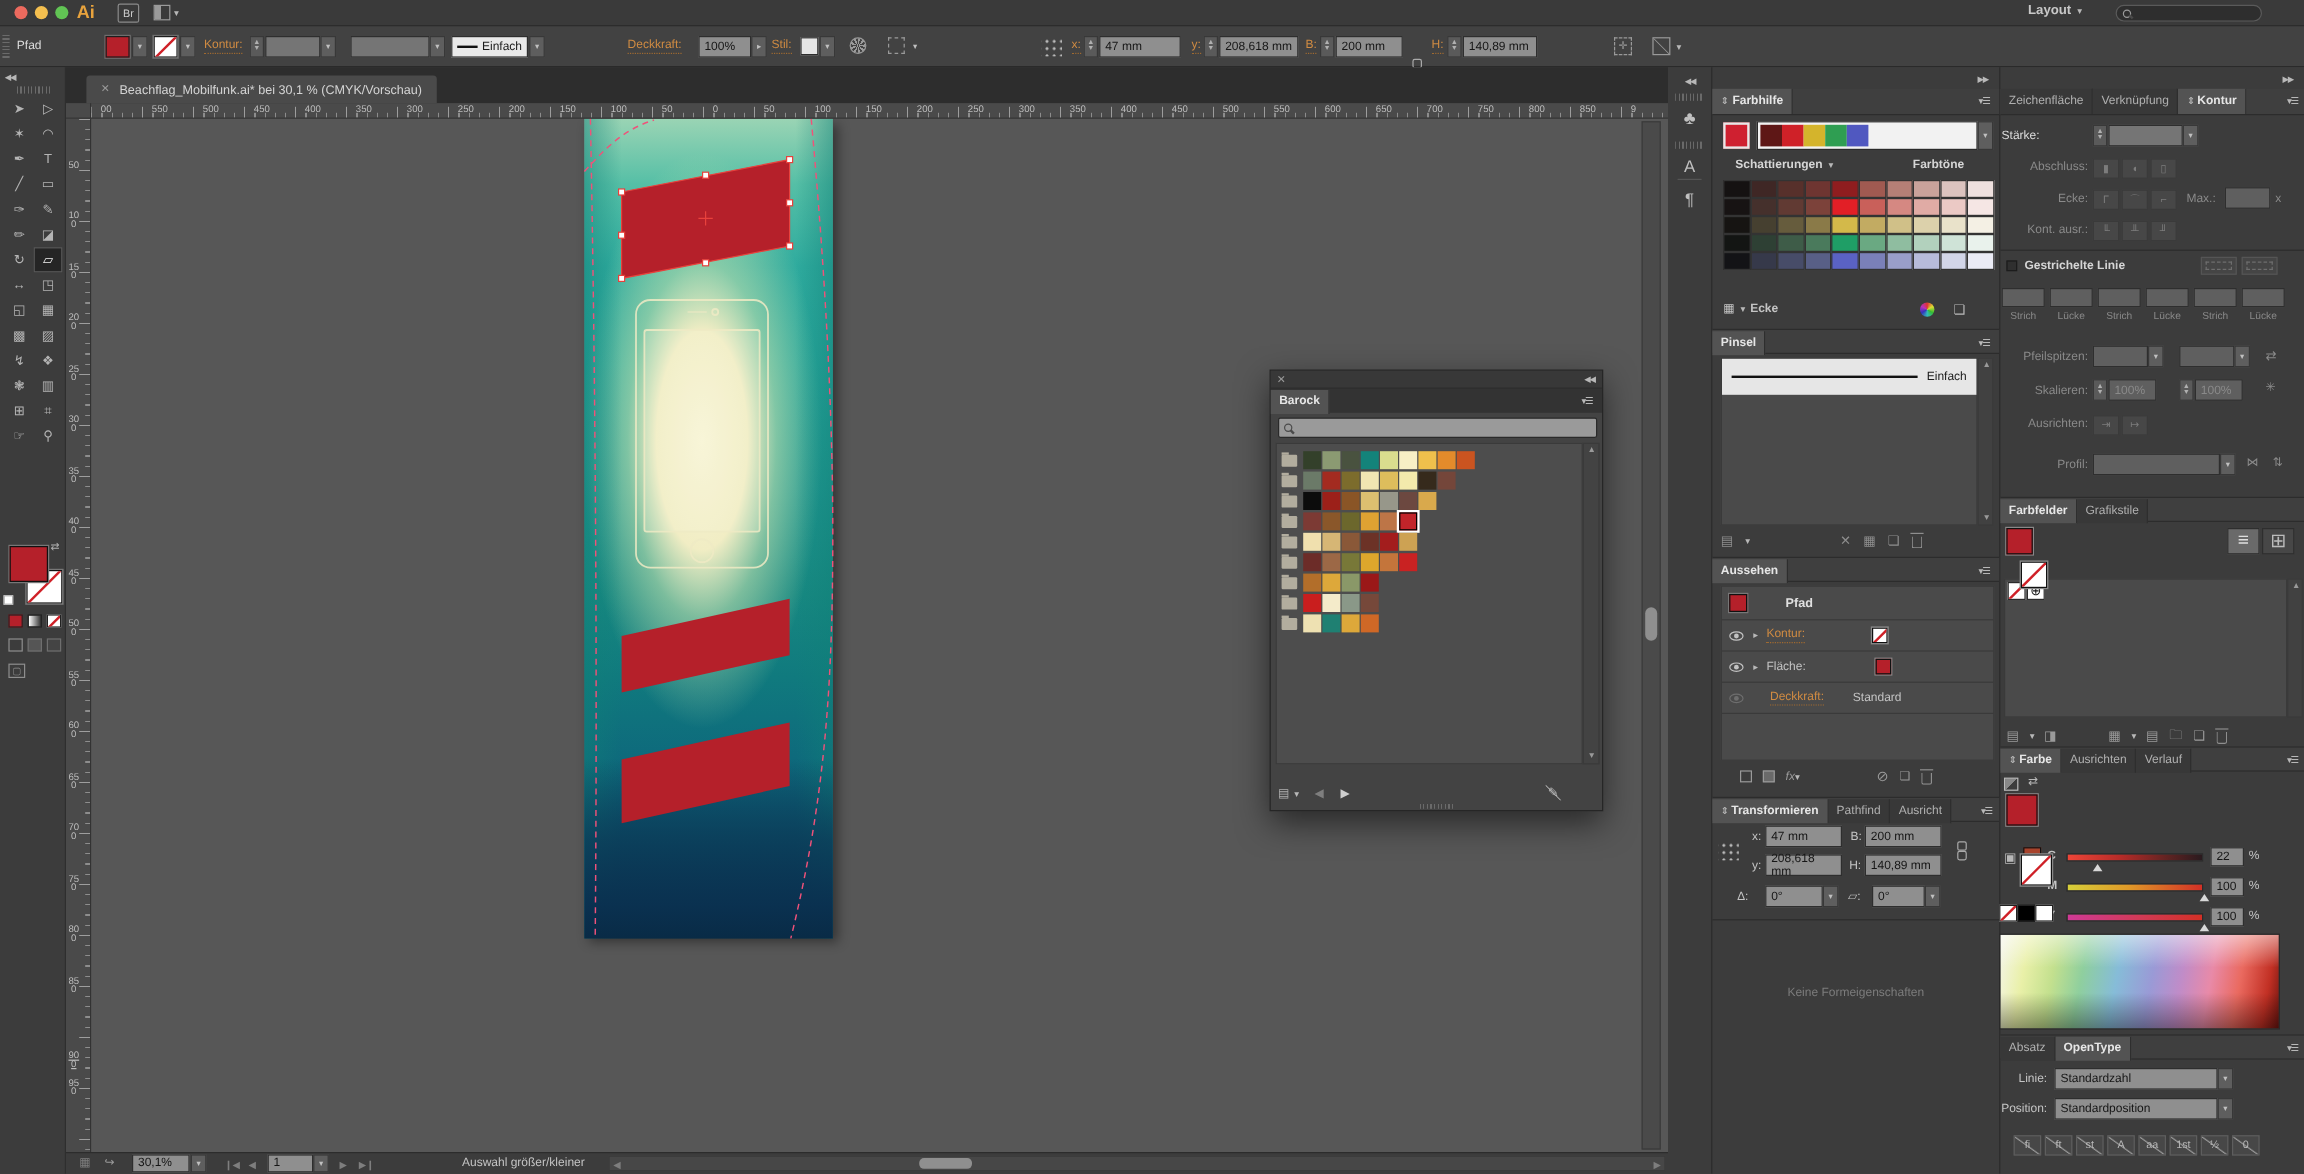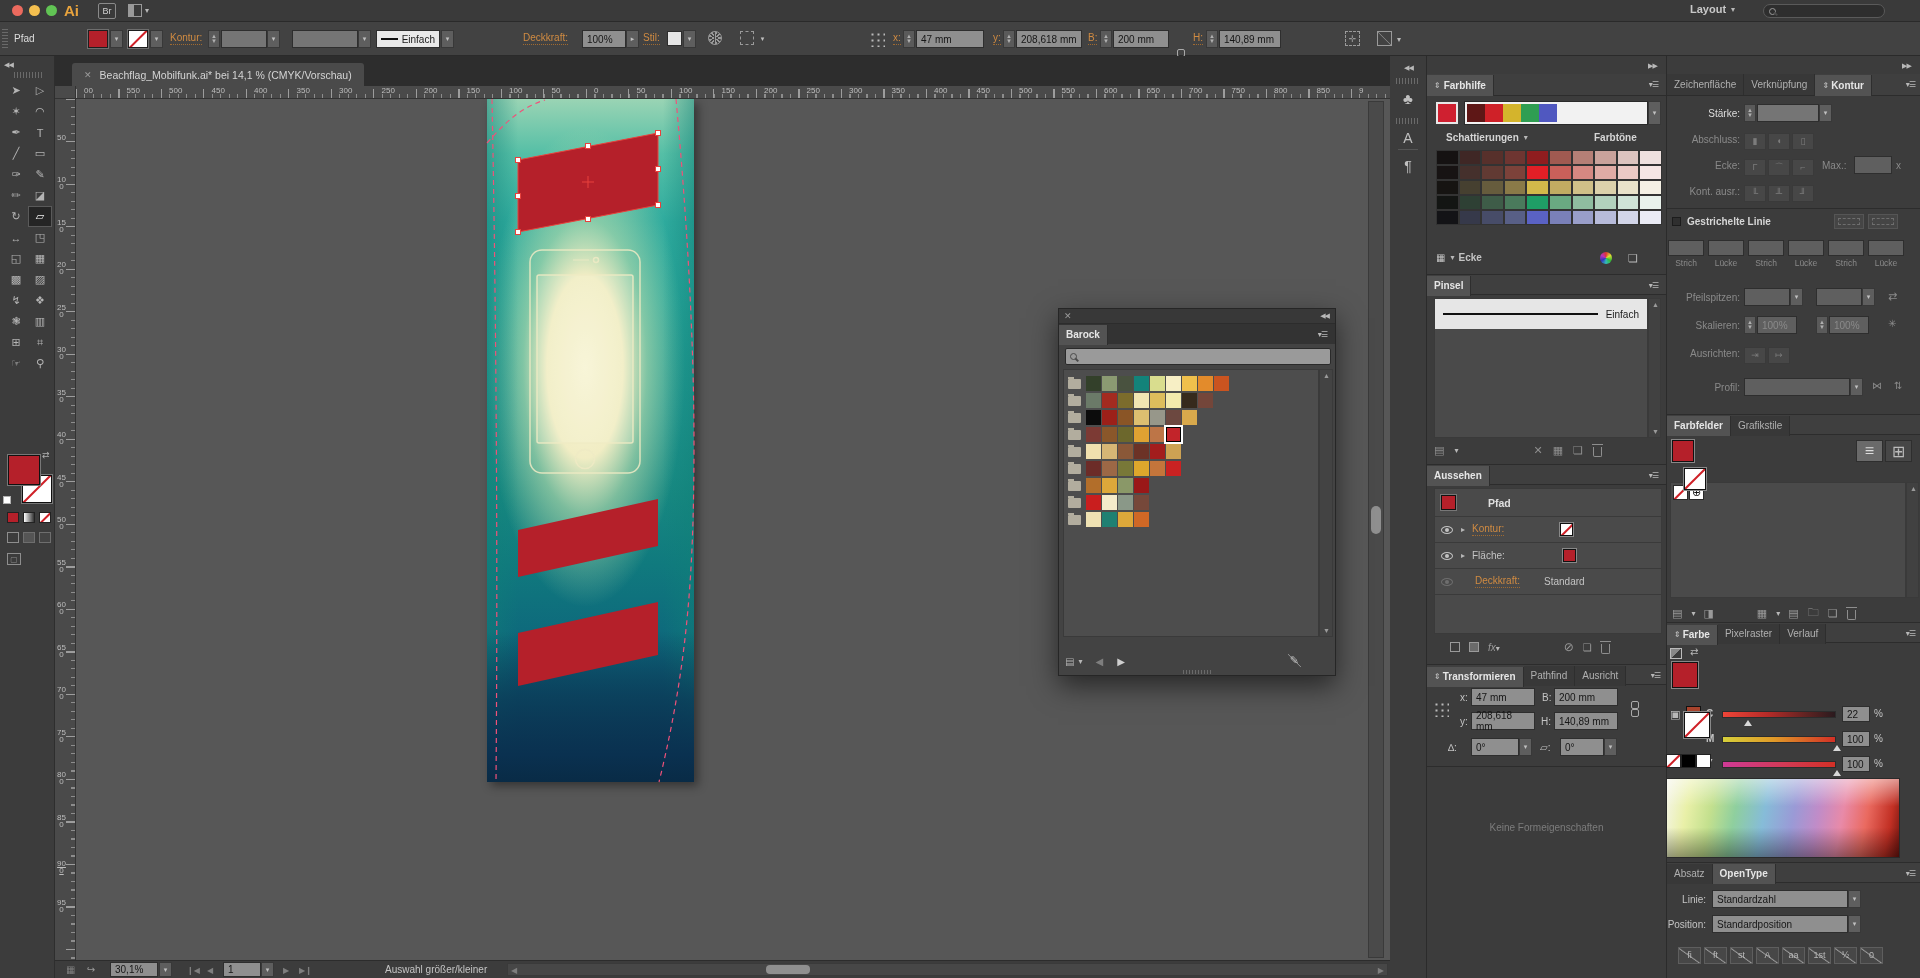--- a/index.html
+++ b/index.html
@@ -180,21 +180,21 @@
     </div>
   <div class="abs field" style="left:1219px;top:8px;width:62px">140,89 mm</div>
   <div class="abs" style="left:1345px;top:9px;width:15px;height:15px;border:1px dashed #9a9a9a;color:#9a9a9a;font-size:9px;display:flex;align-items:center;justify-content:center">✛</div>
   <div class="abs" style="left:1377px;top:9px;width:15px;height:15px;border:1px solid #9a9a9a;background:linear-gradient(to top right,transparent 46%,#9a9a9a 48%,transparent 54%)"></div>
   <div class="abs pmenu" style="left:1397px;top:13px">▾</div>
 </div>
 
 <div id="tabbar" class="abs">
   <div id="doc-tab" class="abs">
     <span style="color:#9a9a9a;font-size:9px">✕</span>
-    <span>Beachflag_Mobilfunk.ai* bei 14,1 % (CMYK/Vorschau)</span>
+    <span>Beachflag_Mobilfunk.ai* bei 30,1 % (CMYK/Vorschau)</span>
   </div>
 </div>
 
 <div id="toolbar" class="abs">
   <div class="abs pmenu" style="left:4px;top:5px;font-size:7px">◀◀</div>
   <div class="abs grip" style="left:14px;top:16px;width:28px"></div>
   <div id="tools" class="abs">
       <div class="tool">➤</div>
       <div class="tool">▷</div>
       <div class="tool">✶</div>
@@ -290,21 +290,21 @@
     <span class="vnum" style="top: 332px;">400</span>
     <span class="vnum" style="top: 374.5px;">450</span>
     <span class="vnum" style="top: 417px;">500</span>
     <span class="vnum" style="top: 459.5px;">550</span>
     <span class="vnum" style="top: 502px;">600</span>
     <span class="vnum" style="top: 544.5px;">650</span>
     <span class="vnum" style="top: 587px;">700</span>
     <span class="vnum" style="top: 629.5px;">750</span>
     <span class="vnum" style="top: 672px;">800</span>
     <span class="vnum" style="top: 714.5px;">850</span>
-    <span class="vnum" style="top: 761px; text-decoration: underline;">900</span>
+    <span class="vnum" style="top: 777px; text-decoration: underline;">900</span>
     <span class="vnum" style="top: 799.5px;">950</span>
   </div>
 
 <div id="canvas" class="abs">
   <div id="flag" class="abs"></div>
   <svg id="art" class="abs" style="left:411px;top:0;overflow:visible" width="207" height="683" viewBox="0 0 207 683">
 
     <rect x="43" y="151" width="110" height="223" rx="12" fill="none" stroke="rgba(238,234,196,0.85)" stroke-width="1.5"></rect>
     <rect x="50" y="176" width="96" height="168" rx="2" fill="rgba(252,250,228,0.18)" stroke="rgba(238,234,196,0.85)" stroke-width="1.5"></rect>
     <line x1="86" y1="161" x2="102" y2="161" stroke="rgba(238,234,196,0.85)"></line>
@@ -629,21 +629,21 @@
   <div class="abs" style="left:37px;top:766px;width:239px;text-align:center;color:#7c7c7c;font-size:10px">Keine Formeigenschaften</div>
 
   <div class="abs pmenu" style="left:512px;top:6px;font-size:7px">▶▶</div>
   <div class="abs" style="left:277px;top:18px;width:253px;height:22px;background:#3f3f3f;border-bottom:1px solid #2c2c2c">
     <span class="tab" style="height:21px;max-width:82px">Zeichenfläche</span><span class="tab" style="height:21px;max-width:76px">Verknüpfung</span><span class="tab active" style="height:21px;gap:3px">
         <span class="pmenu">⇕</span>
         <span>Kontur</span>
       </span>
     <span class="abs pmenu" style="right:5px;top:6px">▾☰</span>
   </div>
-  <div class="abs lbl" style="left:278px;top:52px;width:72px;text-align:right;color:#dedede">Stärke:</div>
+  <div class="abs lbl" style="left:278px;top:52px;width:72px;color:#dedede">Stärke:</div>
   <div class="abs stepper" style="left:354px;top:48px">
       <span>▲</span>
       <span>▼</span>
     </div>
   <div class="abs field empty" style="left:367px;top:48px;width:62px"></div>
   <div class="abs ddarrow" style="left:429px;top:48px">▾</div>
   <div class="abs dimlbl" style="left:278px;top:78px;width:72px;text-align:right">Abschluss:</div>
   <div id="cap-btns" class="abs" style="left:354px;top:74px"><span class="btn3">▮</span><span class="btn3">◖</span><span class="btn3">▯</span></div>
   <div class="abs dimlbl" style="left:278px;top:104px;width:72px;text-align:right">Ecke:</div>
   <div id="join-btns" class="abs" style="left:354px;top:100px"><span class="btn3">Γ</span><span class="btn3">⌒</span><span class="btn3">⌐</span></div>
@@ -738,21 +738,21 @@
     <span>▤</span>
     <span>🗀</span>
     <span>❏</span>
     <span class="icon-trash"></span>
   </div>
 
   <div class="abs phdr" style="left:277px;top:566px;width:253px">
     <span class="tab active" style="height:20px;gap:3px">
         <span class="pmenu">⇕</span>
         <span>Farbe</span>
-      </span><span class="tab" style="height:20px">Pixelraster</span><span class="tab" style="height:20px">Verlauf</span>
+      </span><span class="tab" style="height:20px">Ausrichten</span><span class="tab" style="height:20px">Verlauf</span>
     <span class="abs pmenu" style="right:5px;top:6px">▾☰</span>
   </div>
   <div class="abs" style="left:280px;top:592px;width:12px;height:11px;border:1px solid #bbb;background:linear-gradient(135deg,#888 50%,transparent 50%)"></div>
   <div class="abs" style="left:300px;top:590px;color:#b8b8b8;font-size:10px">⇄</div>
   <div class="abs" style="left:282px;top:606px;width:26px;height:26px;background:#b5202a;border:1px solid #111;box-shadow:0 0 0 1px #888;z-index:2"></div>
   <div class="abs sw-none" style="left:294px;top:618px;width:26px;height:26px;border:1px solid #111;box-shadow:0 0 0 1px #888;z-index:1"></div>
   <div class="abs" style="left:280px;top:652px;color:#b8b8b8;font-size:11px">▣</div>
   <div class="abs" style="left:296px;top:650px;width:15px;height:15px;background:#a8432c;border:1px solid #111"></div>
   <div id="cmyk" class="abs" style="left:276px;top:586px;width:254px;height:166px">
       <div class="lbl" style="position: absolute; left: 40px; top: 66px; font-weight: bold;">C</div>

